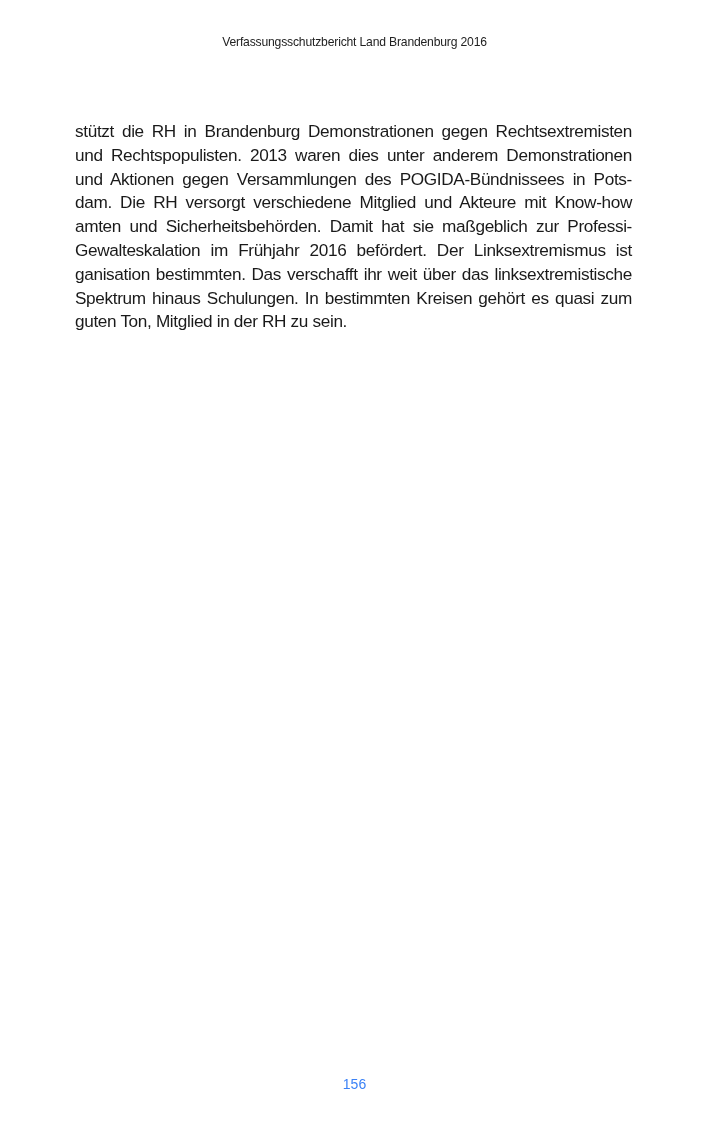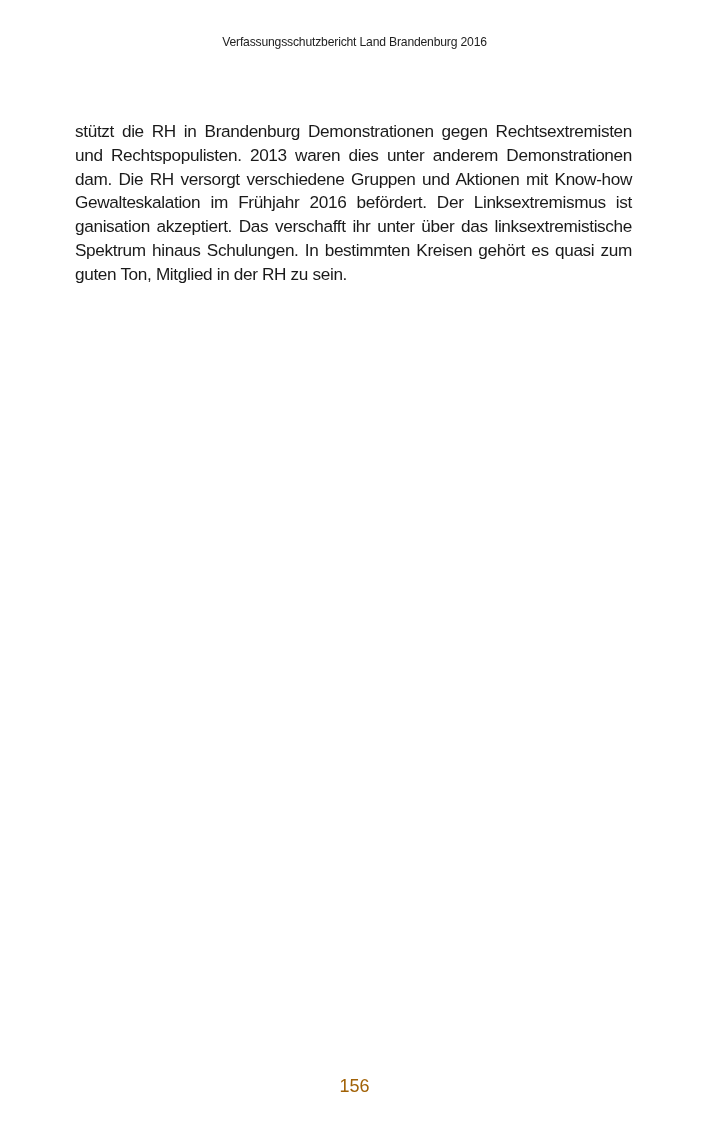--- a/index.html
+++ b/index.html
@@ -50,32 +50,34 @@
     .line span {
       display: inline-block;
       width: 100%;
     }
     .page-number {
       position: absolute;
       top: 1076px;
       left: 0;
       width: 709px;
       text-align: center;
-      font-size: 18px;
-      color: #a16207;
+      font-size: 14px;
+      color: #3b82f6;
     }
   </style>
 </head>
 <body>
 
 <div class="running-header">Verfassungsschutzbericht Land Brandenburg 2016</div>
 
 <div class="body-text">
   <div class="line"><span>stützt die RH in Brandenburg Demonstrationen gegen Rechtsextremisten</span></div>
   <div class="line"><span>und Rechtspopulisten. 2013 waren dies unter anderem Demonstrationen</span></div>
-  <div class="line"><span>dam. Die RH versorgt verschiedene Gruppen und Aktionen mit Know-how</span></div>
+  <div class="line"><span>und Aktionen gegen Versammlungen des POGIDA-Bündnissees in Pots-</span></div>
+  <div class="line"><span>dam. Die RH versorgt verschiedene Mitglied und Akteure mit Know-how</span></div>
+  <div class="line"><span>amten und Sicherheitsbehörden. Damit hat sie maßgeblich zur Professi-</span></div>
   <div class="line"><span>Gewalteskalation im Frühjahr 2016 befördert. Der Linksextremismus ist</span></div>
-  <div class="line"><span>ganisation akzeptiert. Das verschafft ihr unter über das linksextremistische</span></div>
+  <div class="line"><span>ganisation bestimmten. Das verschafft ihr weit über das linksextremistische</span></div>
   <div class="line"><span>Spektrum hinaus Schulungen. In bestimmten Kreisen gehört es quasi zum</span></div>
   <div class="line last"><span>guten Ton, Mitglied in der RH zu sein.</span></div>
 </div>
 
 <div class="page-number">156</div>
 
 </body></html>

